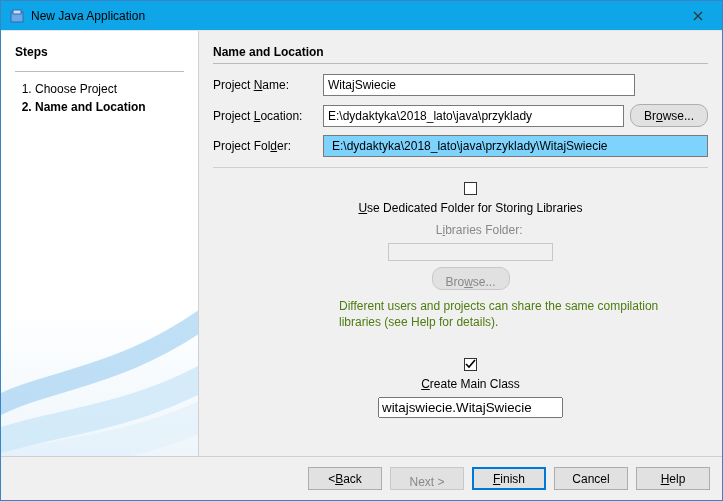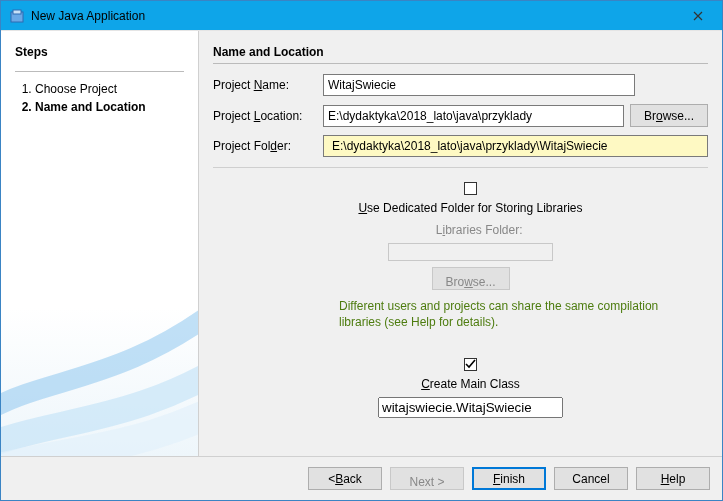--- a/index.html
+++ b/index.html
@@ -52,22 +52,22 @@
     background:#f0f0f0;
     overflow-y:auto;
   }
   .main h3 { margin:0 0 10px 0; font-size:12px; font-weight:bold; border-bottom:1px solid #bbb; padding-bottom:4px; }
 
   .row { display:flex; align-items:center; margin-bottom:8px; gap:6px; }
   .row label { width:104px; text-align:left; }
   .row input[type=text] {
     height:22px; border:1px solid #7a7a7a; padding:1px 4px; font-family:inherit; font-size:12px; background:#fff;
   }
-  .row input[readonly] { background:#fef9c3;padding-left:8px; }
-  .row .btn { width:78px; }
+  .row input[readonly] { background:#7dd3fc;padding-left:8px; }
+  .row .btn { width:78px;border-radius:10px; }
 
   .btn, button.btn {
     height:23px; background:#e1e1e1; border:1px solid #adadad; font-family:inherit; font-size:12px;
     display:inline-flex; align-items:center; justify-content:center; cursor:pointer; padding:0 8px;
   }
   .btn:disabled, .btn.disabled { color:#888; cursor:default; background:#e1e1e1; border-color:#c8c8c8;align-items:flex-end; }
   .btn.primary { border:1px solid #0078d7; box-shadow: inset 0 0 0 1px #0078d7; }
 
   .sep { height:1px; background:#cfcfcf; margin:10px 0 14px 0; }
 

